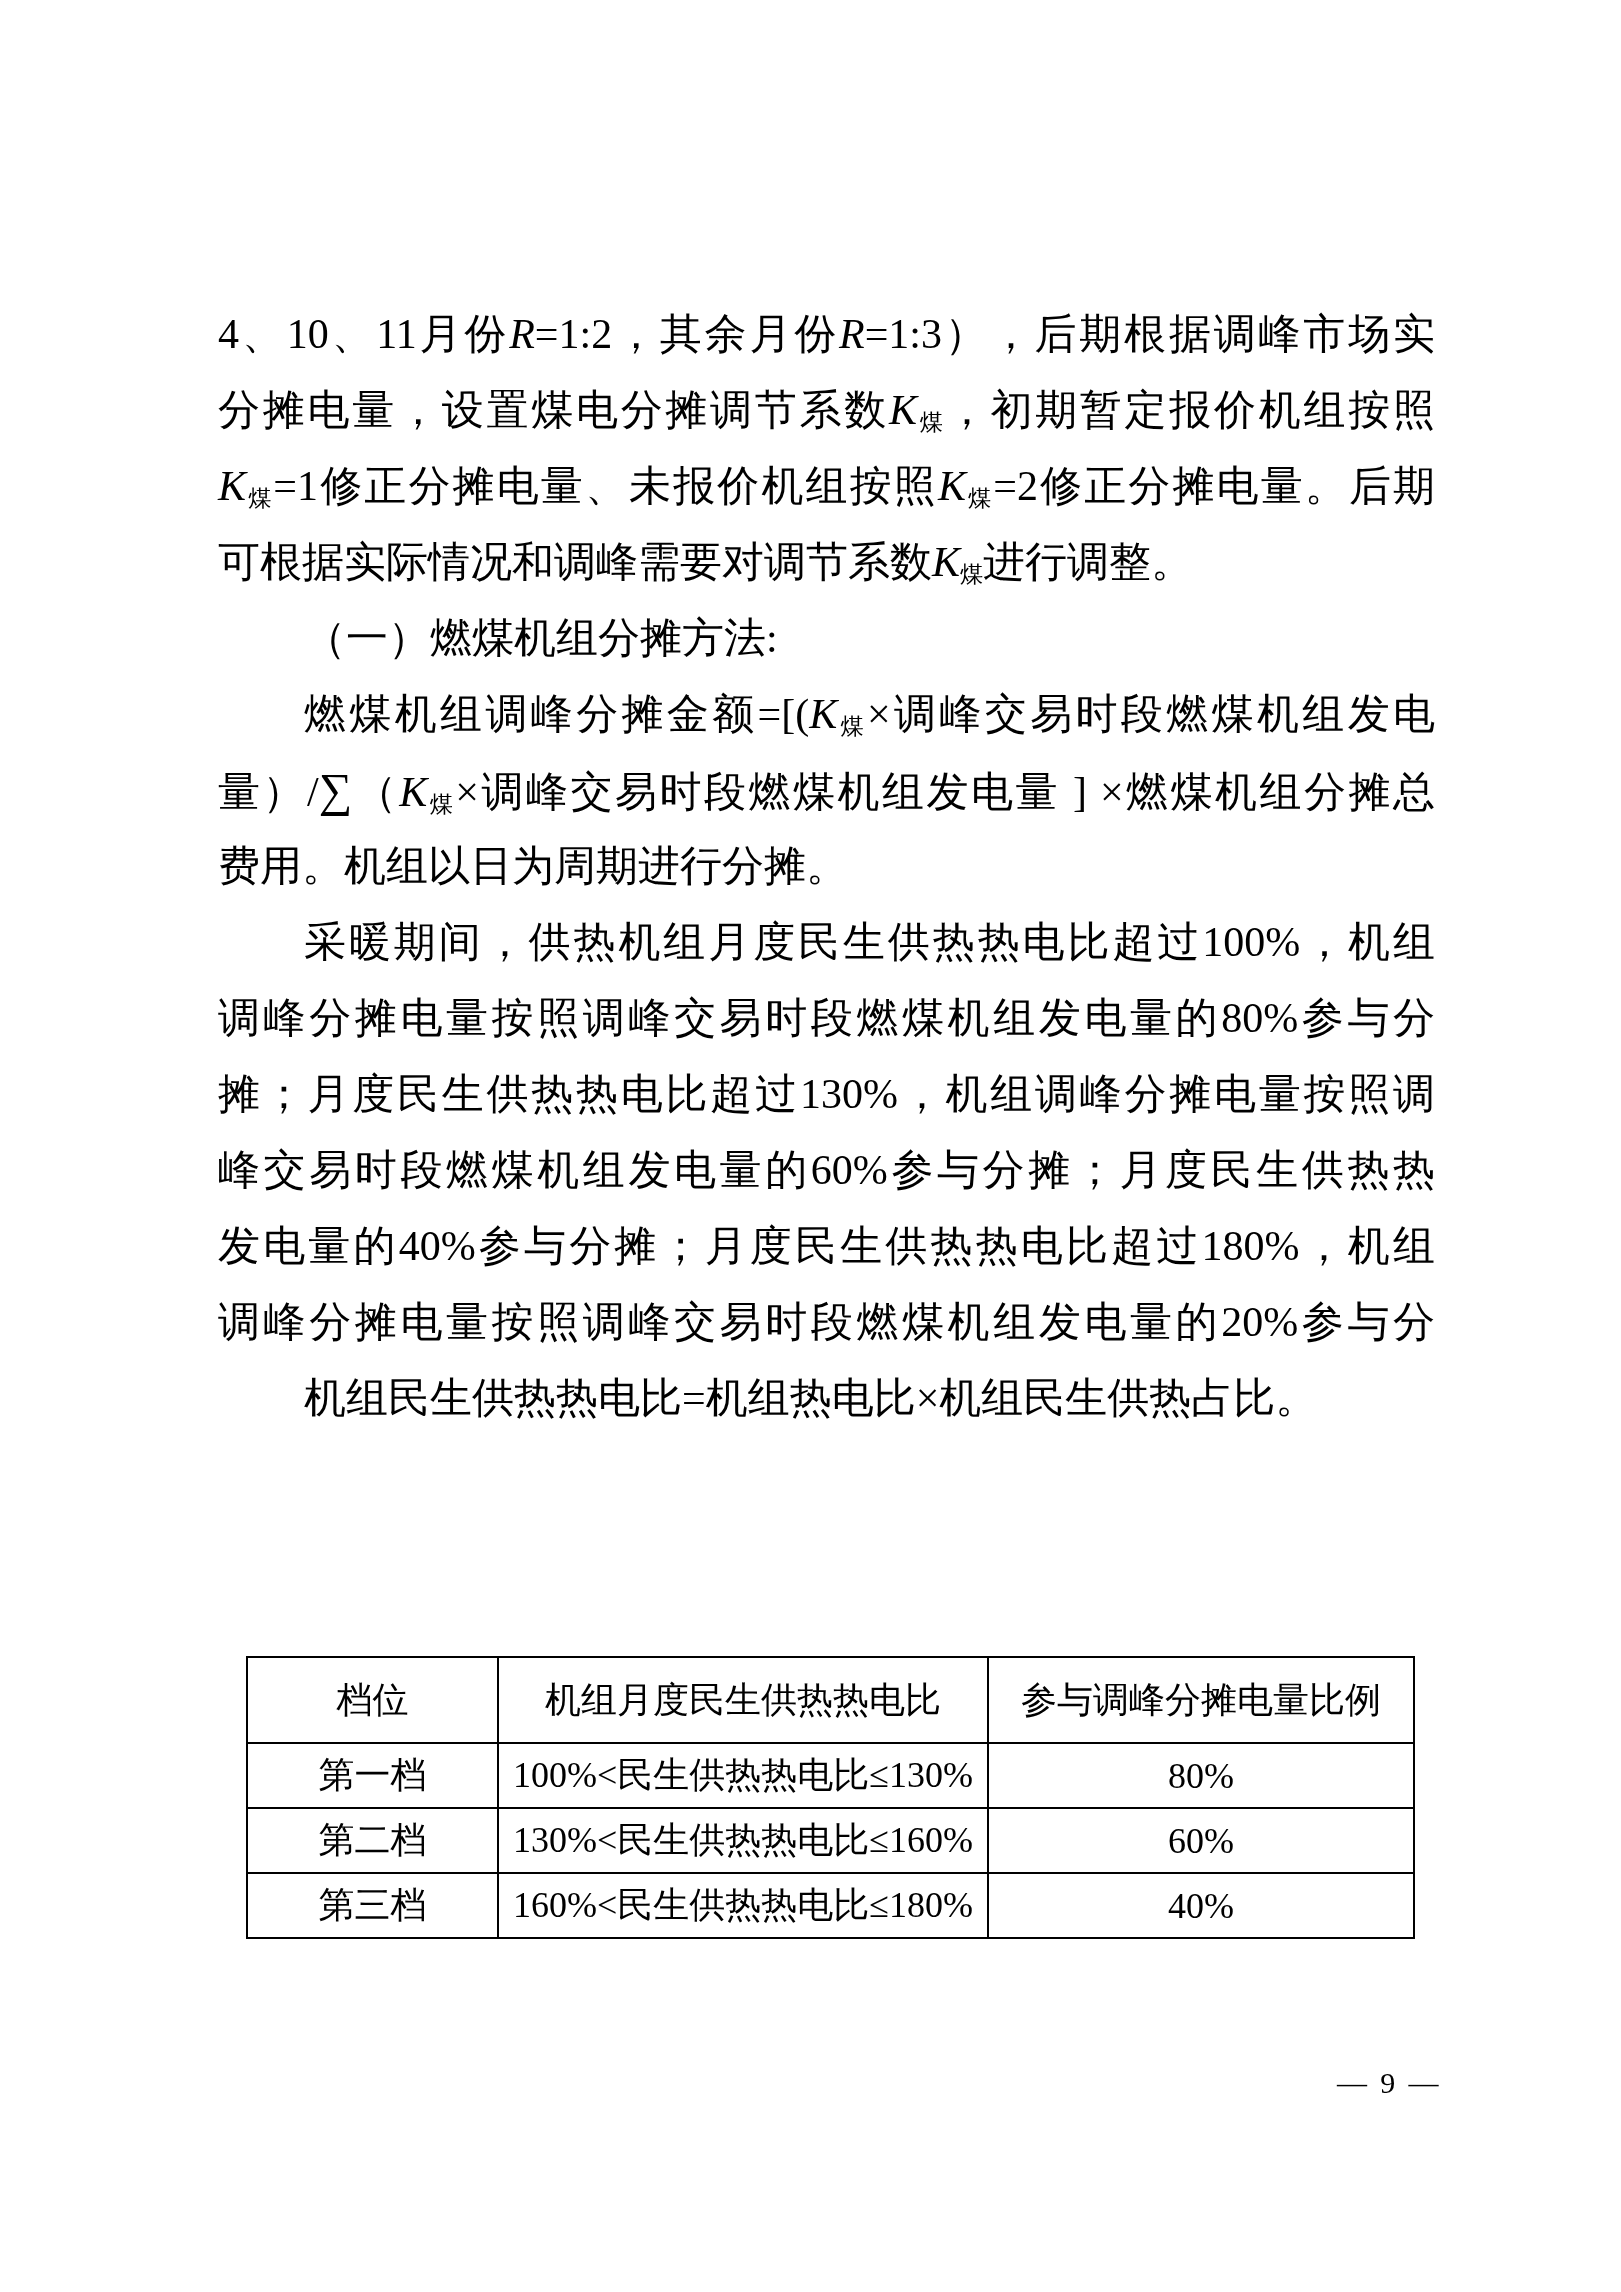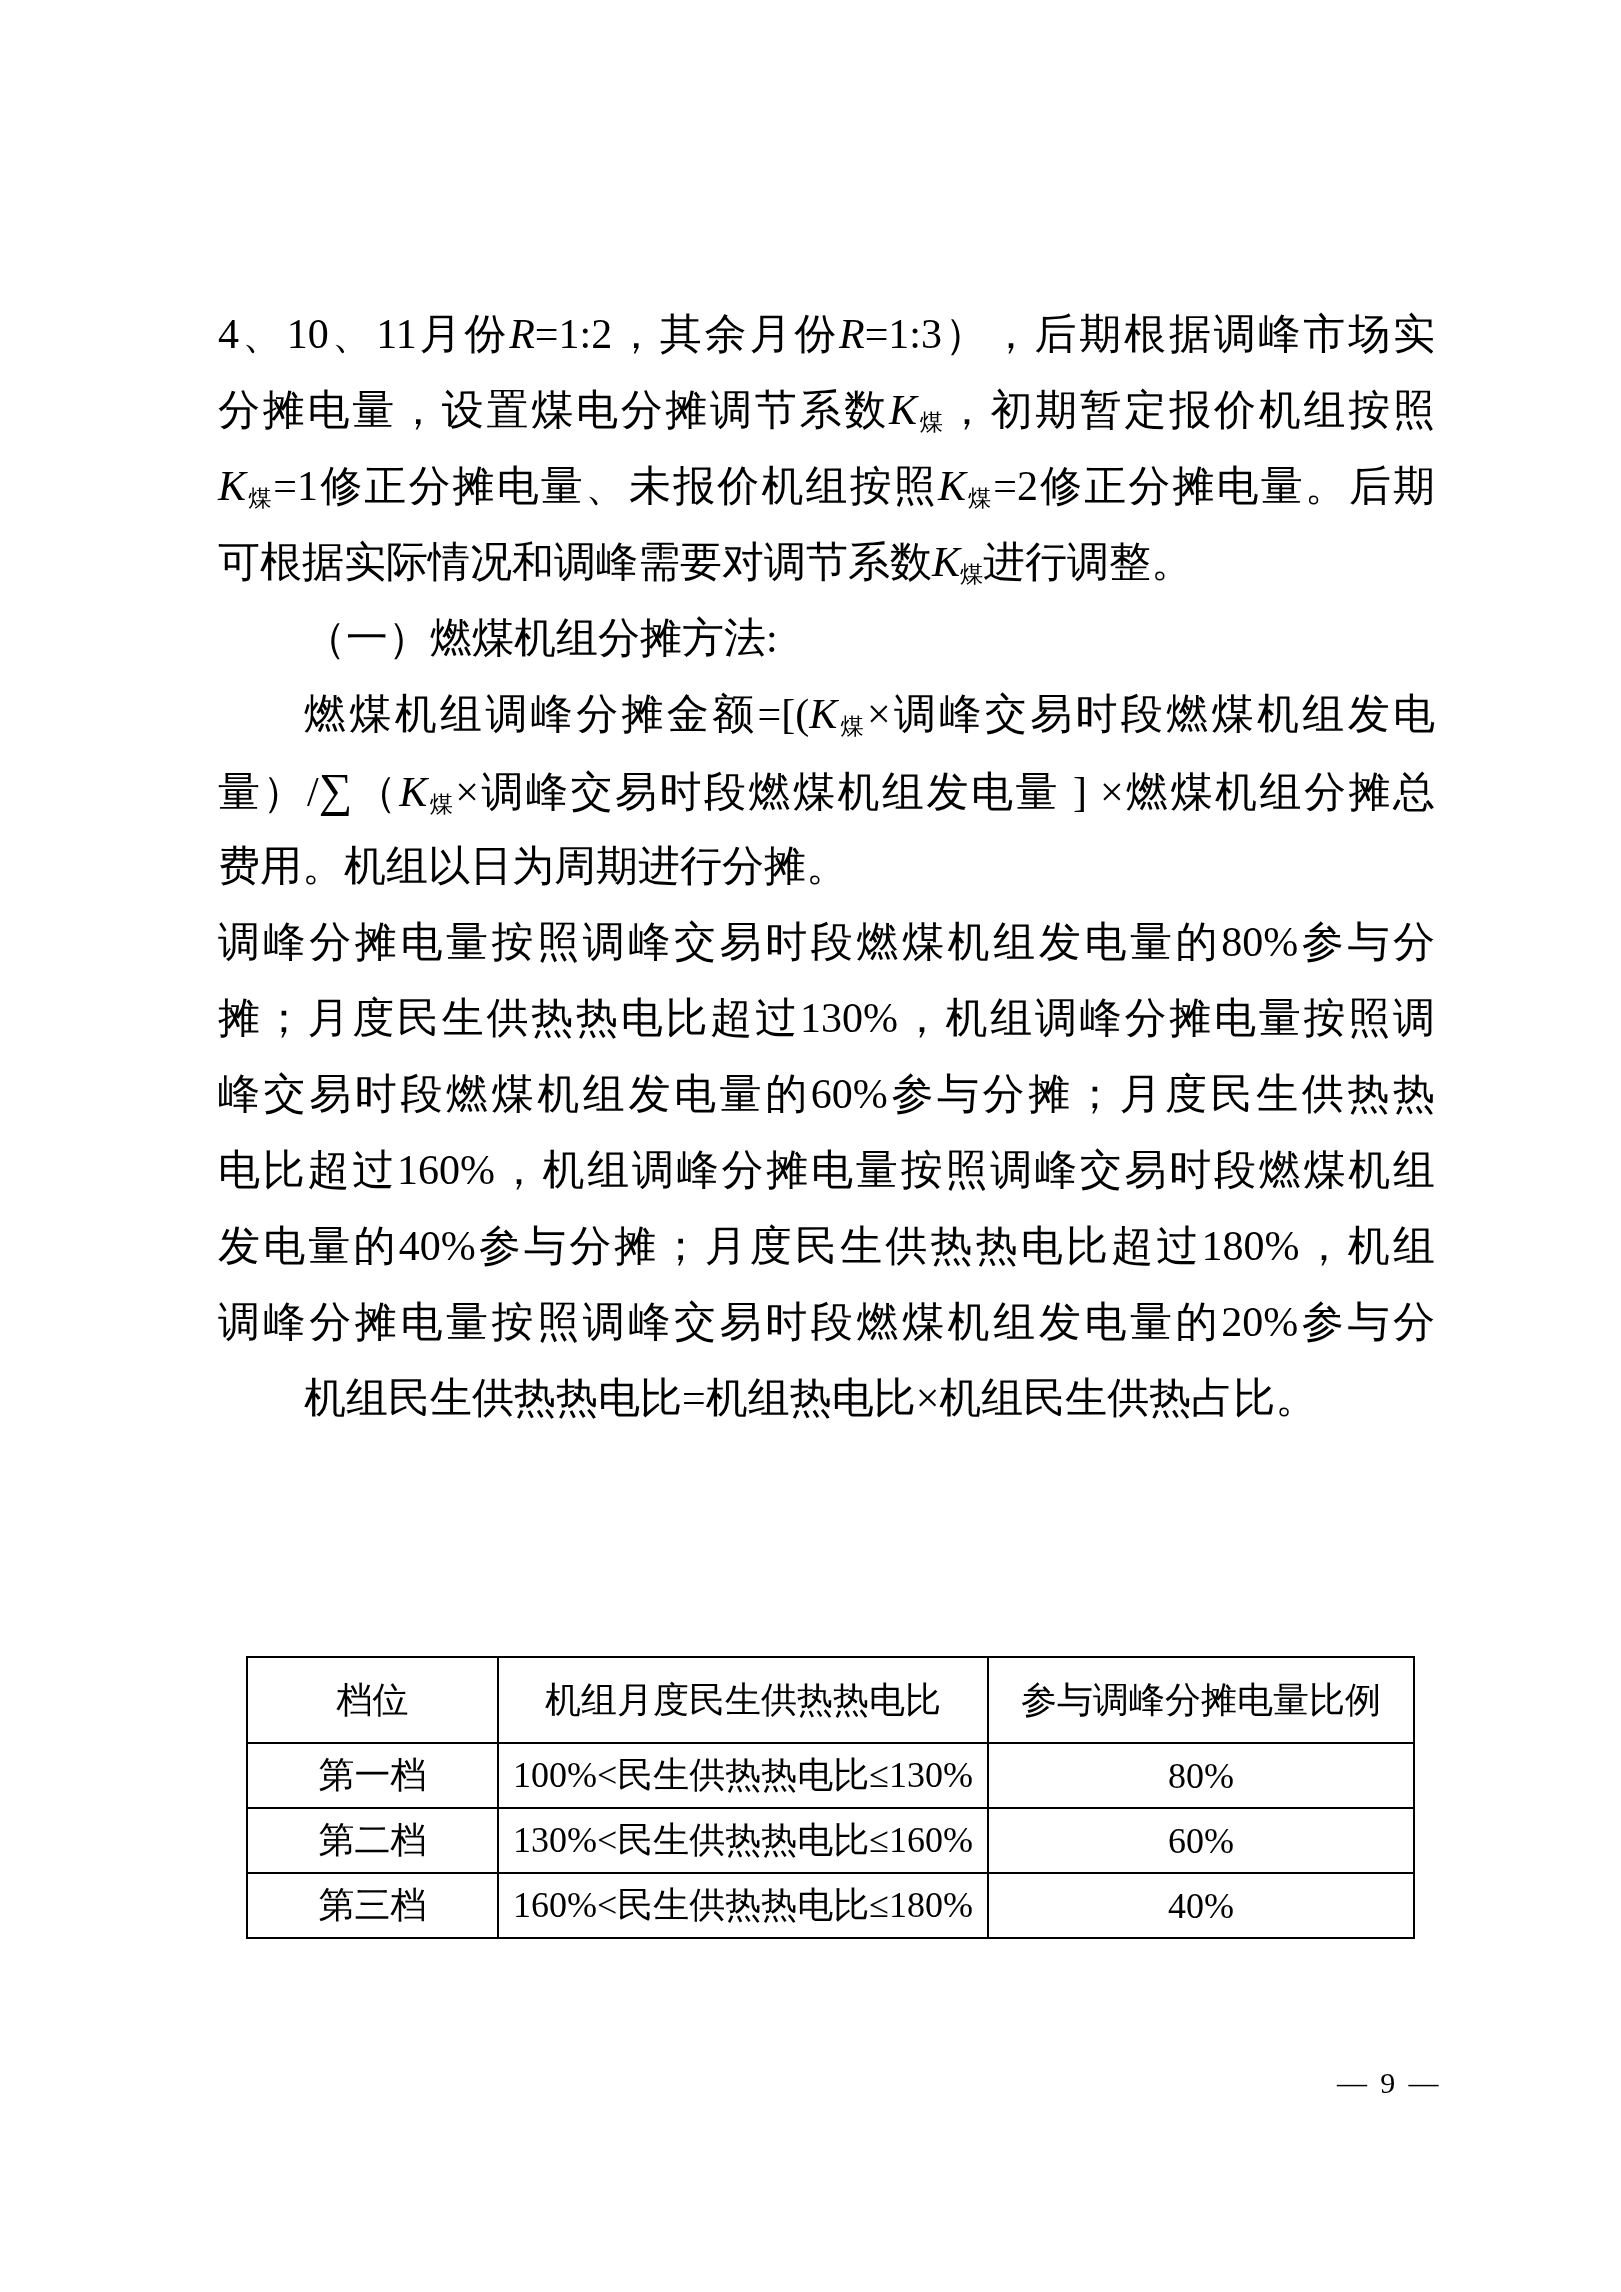--- a/index.html
+++ b/index.html
@@ -76,24 +76,24 @@
 
   <div class="body-text">
       <div class="line fill"><span>4、10、11月份</span><span class="it">R</span><span>=1:2，其余月份</span><span class="it">R</span><span>=1:3），后期根据调峰市场实</span></div>
       <div class="line fill"><span>分摊电量，设置煤电分摊调节系数</span><span class="it">K</span><span class="sub">煤</span><span>，初期暂定报价机组按照</span></div>
       <div class="line fill"><span class="it">K</span><span class="sub">煤</span><span>=1修正分摊电量、未报价机组按照</span><span class="it">K</span><span class="sub">煤</span><span>=2修正分摊电量。后期</span></div>
       <div class="line"><span>可根据实际情况和调峰需要对调节系数</span><span class="it">K</span><span class="sub">煤</span><span>进行调整。</span></div>
       <div class="line indent"><span>（一）燃煤机组分摊方法:</span></div>
       <div class="line indent fill"><span>燃煤机组调峰分摊金额=[(</span><span class="it">K</span><span class="sub">煤</span><span>×调峰交易时段燃煤机组发电</span></div>
       <div class="line fill"><span>量）/</span><span class="sum">∑</span><span>（</span><span class="it">K</span><span class="sub">煤</span><span>×调峰交易时段燃煤机组发电量 ] ×燃煤机组分摊总</span></div>
       <div class="line"><span>费用。机组以日为周期进行分摊。</span></div>
+      <div class="line indent fill"><span>采暖期间，供热机组月度民生供热热电比超过100%，机组</span></div>
       <div class="line fill"><span>调峰分摊电量按照调峰交易时段燃煤机组发电量的80%参与分</span></div>
       <div class="line fill"><span>摊；月度民生供热热电比超过130%，机组调峰分摊电量按照调</span></div>
       <div class="line fill"><span>峰交易时段燃煤机组发电量的60%参与分摊；月度民生供热热</span></div>
-      <div class="line fill"><span>电比超过160%，机组调峰分摊电量按照调峰交易时段燃煤机组</span></div>
       <div class="line fill"><span>发电量的40%参与分摊；月度民生供热热电比超过180%，机组</span></div>
       <div class="line fill"><span>调峰分摊电量按照调峰交易时段燃煤机组发电量的20%参与分</span></div>
       <div class="line indent"><span>机组民生供热热电比=机组热电比×机组民生供热占比。</span></div>
     </div>
 
   <table class="tier-table">
     <colgroup>
       <col class="col-tier">
       <col class="col-ratio">
       <col class="col-share">

